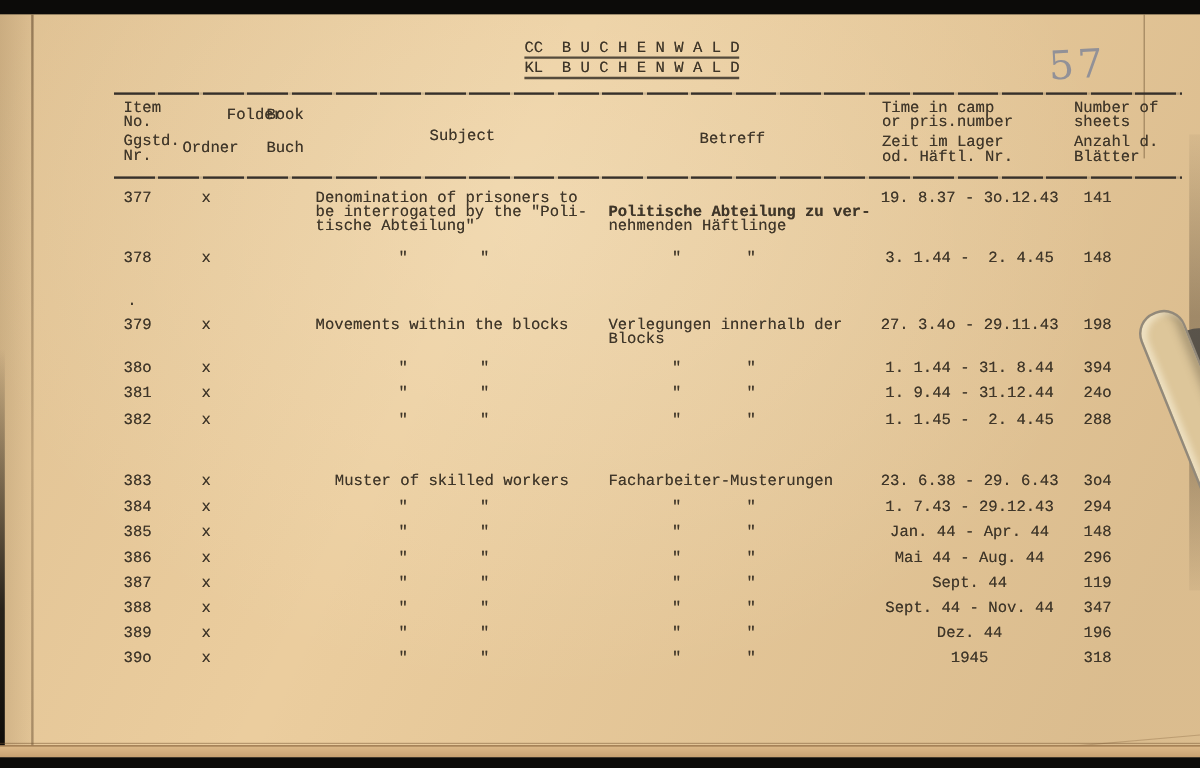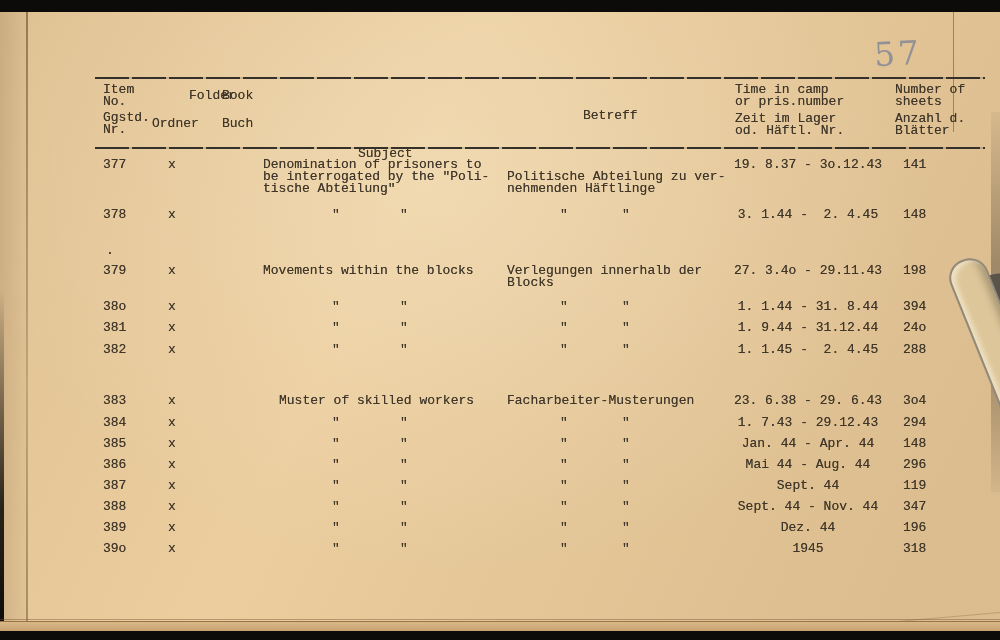--- a/index.html
+++ b/index.html
@@ -87,33 +87,37 @@
   <div class="right-edge-line"></div>
   <div class="right-shade"></div>
   <div class="crease"></div>
   <div class="stack-line"></div>
   <div class="stack"></div>
   <div class="clip-zone">
     <div class="clip-shadow"></div>
     <div class="clip-body"></div>
   </div>
 
+  <div class="title">
+    <span>CC  B U C H E N W A L D</span>
+    <span>KL  B U C H E N W A L D</span>
+  </div>
   <div class="stamp">57</div>
 
   <div class="rule rule-top"></div>
 
   <span class="hdr tw" style="left:103px;top:72px;">Item
 No.</span>
   <span class="hdr tw" style="left:103px;top:100px;">Ggstd.
 Nr.</span>
   <span class="hdr tw" style="left:152px;top:78px;margin-left:37px;">Folder</span>
   <span class="hdr tw" style="left:152px;top:106px;">Ordner</span>
   <span class="hdr tw" style="left:222px;top:78px;">Book</span>
   <span class="hdr tw" style="left:222px;top:106px;">Buch</span>
-  <span class="hdr tw" style="left:358px;top:96px;margin-top:40px;">Subject</span>
+  <span class="hdr tw" style="left:358px;top:96px;">Subject</span>
   <span class="hdr tw" style="left:583px;top:98px;">Betreff</span>
   <span class="hdr tw" style="left:735px;top:72px;">Time in camp
 or pris.number</span>
   <span class="hdr tw" style="left:735px;top:101px;">Zeit im Lager
 od. Häftl. Nr.</span>
   <span class="hdr tw" style="left:895px;top:72px;">Number of
 sheets</span>
   <span class="hdr tw" style="left:895px;top:101px;">Anzahl d.
 Blätter</span>
 
@@ -121,21 +125,21 @@
 
   <span class="stray-dot tw">.</span>
 
   <div id="rows">
       <div class="row" style="top: 147px;">
         <span class="tw cell c-item">377</span>
         <span class="tw cell c-folder">x</span>
         <span class="tw cell c-subject" style="top: 0px;">Denomination of prisoners to</span>
         <span class="tw cell c-subject" style="top: 12px;">be interrogated by the "Poli-</span>
         <span class="tw cell c-subject" style="top: 24px;">tische Abteilung"</span>
-        <span class="tw cell c-betreff" style="top: 12px;">Politische Abteilung zu ver-</span>
+        <span class="tw cell c-betreff" style="top: 12px; font-weight: bold;">Politische Abteilung zu ver-</span>
         <span class="tw cell c-betreff" style="top: 24px;">nehmenden Häftlinge</span>
         <span class="tw cell c-time">19. 8.37 - 3o.12.43</span>
         <span class="tw cell c-sheets">141</span>
       </div>
       <div class="row" style="top: 197px;">
         <span class="tw cell c-item">378</span>
         <span class="tw cell c-folder">x</span>
         <span class="tw cell d1">"</span>
         <span class="tw cell d2">"</span>
         <span class="tw cell d3">"</span>

